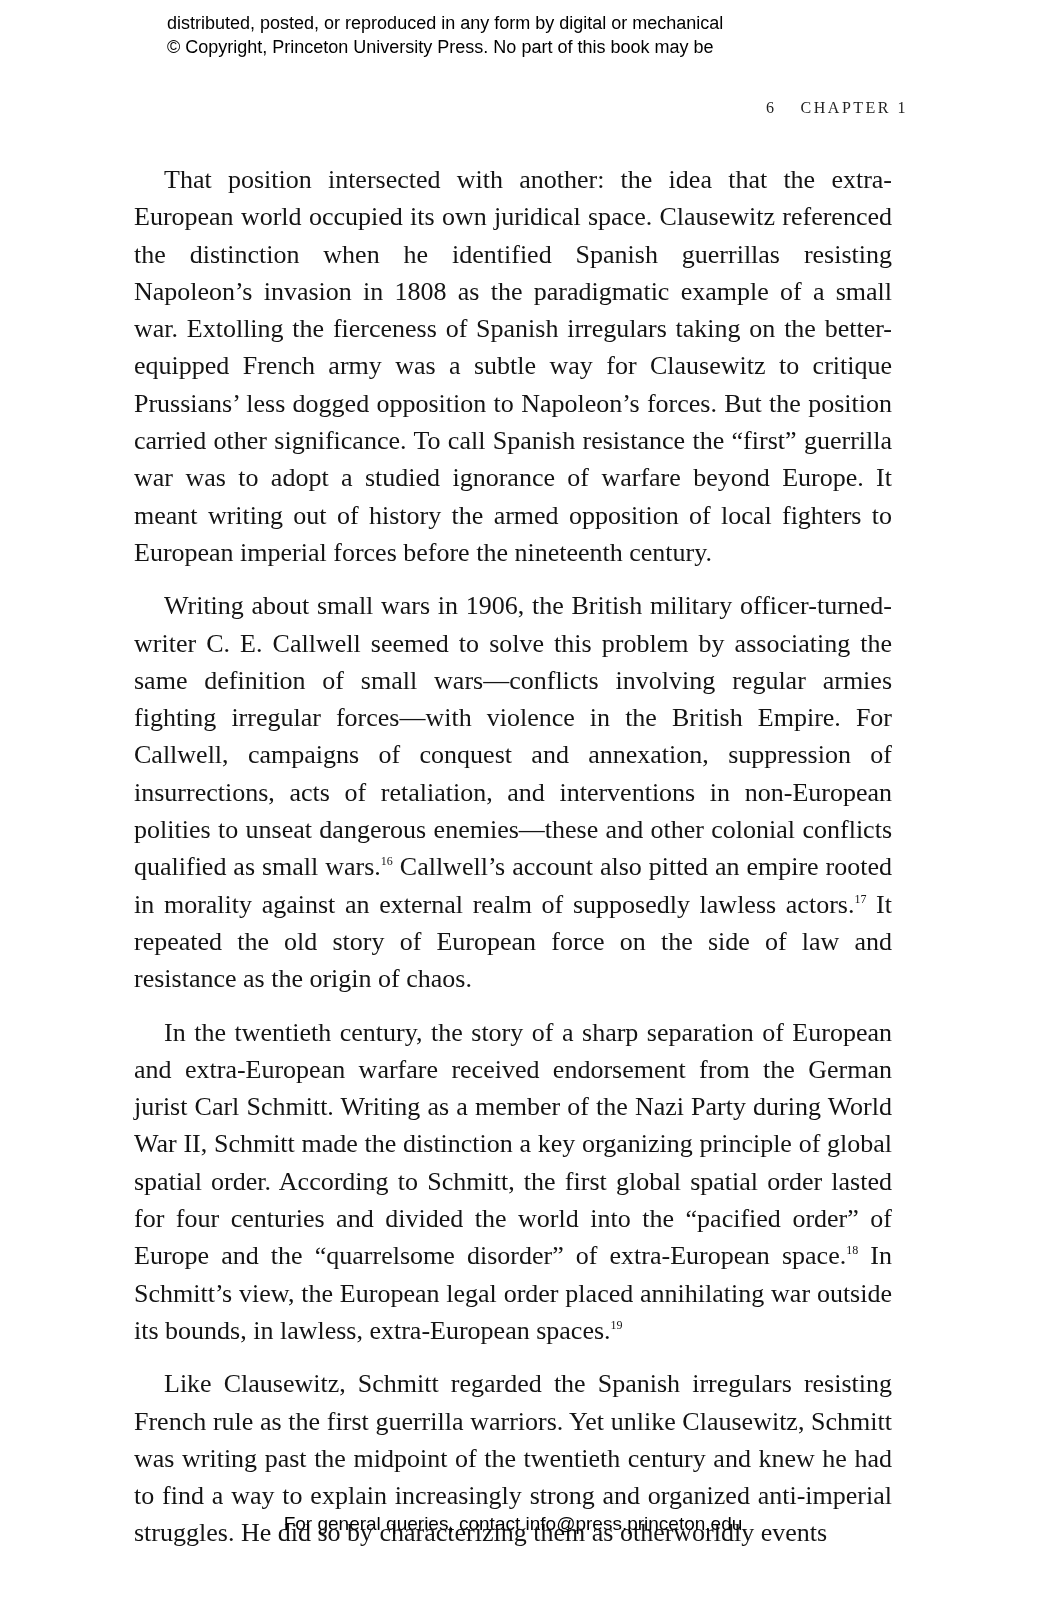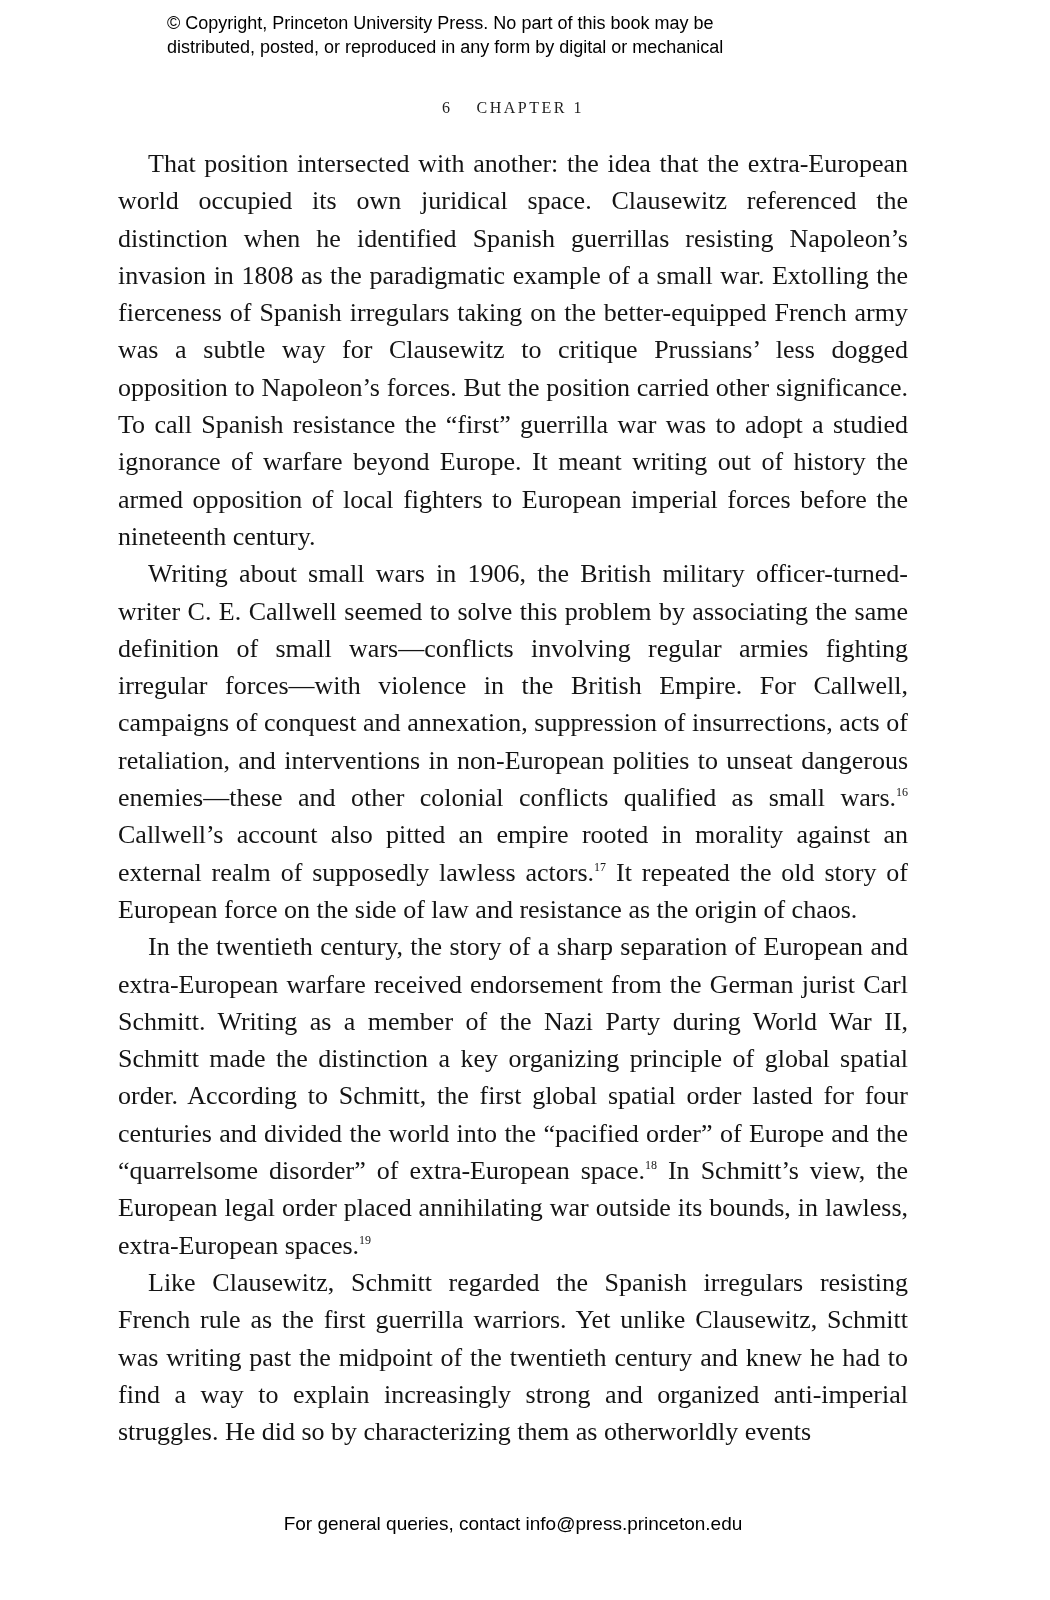--- a/index.html
+++ b/index.html
@@ -21,39 +21,39 @@
     font-family: "Liberation Sans", sans-serif;
     font-size: 18px;
     line-height: 23.5px;
     color: #000000;
     text-align: left;
   }
   .copyright .cr-line { display: block; }
   .running-head {
     position: absolute;
     top: 99px; left: 118px; width: 790px;
-    text-align: center;
+    text-align: right;
     font-family: "Liberation Serif", serif;
     font-size: 16px;
     letter-spacing: 2.5px;
     color: #222222;
   }
   .running-head .pagenum { margin-right: 24px; }
   .body-text {
     position: absolute;
     top: 145px; left: 118px; width: 790px;
     font-family: "Liberation Serif", serif;
     font-size: 26px;
     line-height: 37.3px;
     color: #141414;
     text-align: justify;
     hyphens: auto;
     -webkit-hyphens: auto;
   }
-  .para { margin: 0; text-indent: 30px; }
+  .para { margin: 16px; text-indent: 30px; }
   sup.fn {
     font-size: 12px;
     line-height: 0;
     vertical-align: baseline;
     position: relative;
     top: -10px;
   }
   .footer {
     position: absolute;
     top: 1513px; left: 118px; width: 790px;
@@ -62,22 +62,22 @@
     font-size: 19px;
     color: #000000;
   }
 </style>
 </head>
 <body>
 
 <div class="page">
 
   <div class="copyright">
+    <span class="cr-line">distributed, posted, or reproduced in any form by digital or mechanical</span>
     <span class="cr-line">© Copyright, Princeton University Press. No part of this book may be</span>
-    <span class="cr-line">distributed, posted, or reproduced in any form by digital or mechanical</span>
   </div>
 
   <div class="running-head">
     <span class="pagenum">6</span><span class="chapter">CHAPTER 1</span>
   </div>
 
   <div class="body-text" id="body-text">
       <p class="para">That position intersected with another: the idea that the extra-European world occupied its own juridical space. Clausewitz referenced the distinction when he identified Spanish guerrillas resisting Napoleon’s invasion in 1808 as the paradigmatic example of a small war. Extolling the fierceness of Spanish irregulars taking on the better-equipped French army was a subtle way for Clausewitz to critique Prussians’ less dogged opposition to Napoleon’s forces. But the position carried other significance. To call Spanish resistance the “first” guerrilla war was to adopt a studied ignorance of warfare beyond Europe. It meant writing out of history the armed opposition of local fighters to European imperial forces before the nineteenth century.</p>
       <p class="para">Writing about small wars in 1906, the British military officer-turned-writer C. E. Callwell seemed to solve this problem by associating the same definition of small wars—conflicts involving regular armies fighting irregular forces—with violence in the British Empire. For Callwell, campaigns of conquest and annexation, suppression of insurrections, acts of retaliation, and interventions in non-European polities to unseat dangerous enemies—these and other colonial conflicts qualified as small wars.<sup class="fn">16</sup> Callwell’s account also pitted an empire rooted in morality against an external realm of supposedly lawless actors.<sup class="fn">17</sup> It repeated the old story of European force on the side of law and resistance as the origin of chaos.</p>
       <p class="para">In the twentieth century, the story of a sharp separation of European and extra-European warfare received endorsement from the German jurist Carl Schmitt. Writing as a member of the Nazi Party during World War II, Schmitt made the distinction a key organizing principle of global spatial order. According to Schmitt, the first global spatial order lasted for four centuries and divided the world into the “pacified order” of Europe and the “quarrelsome disorder” of extra-European space.<sup class="fn">18</sup> In Schmitt’s view, the European legal order placed annihilating war outside its bounds, in lawless, extra-European spaces.<sup class="fn">19</sup></p>

